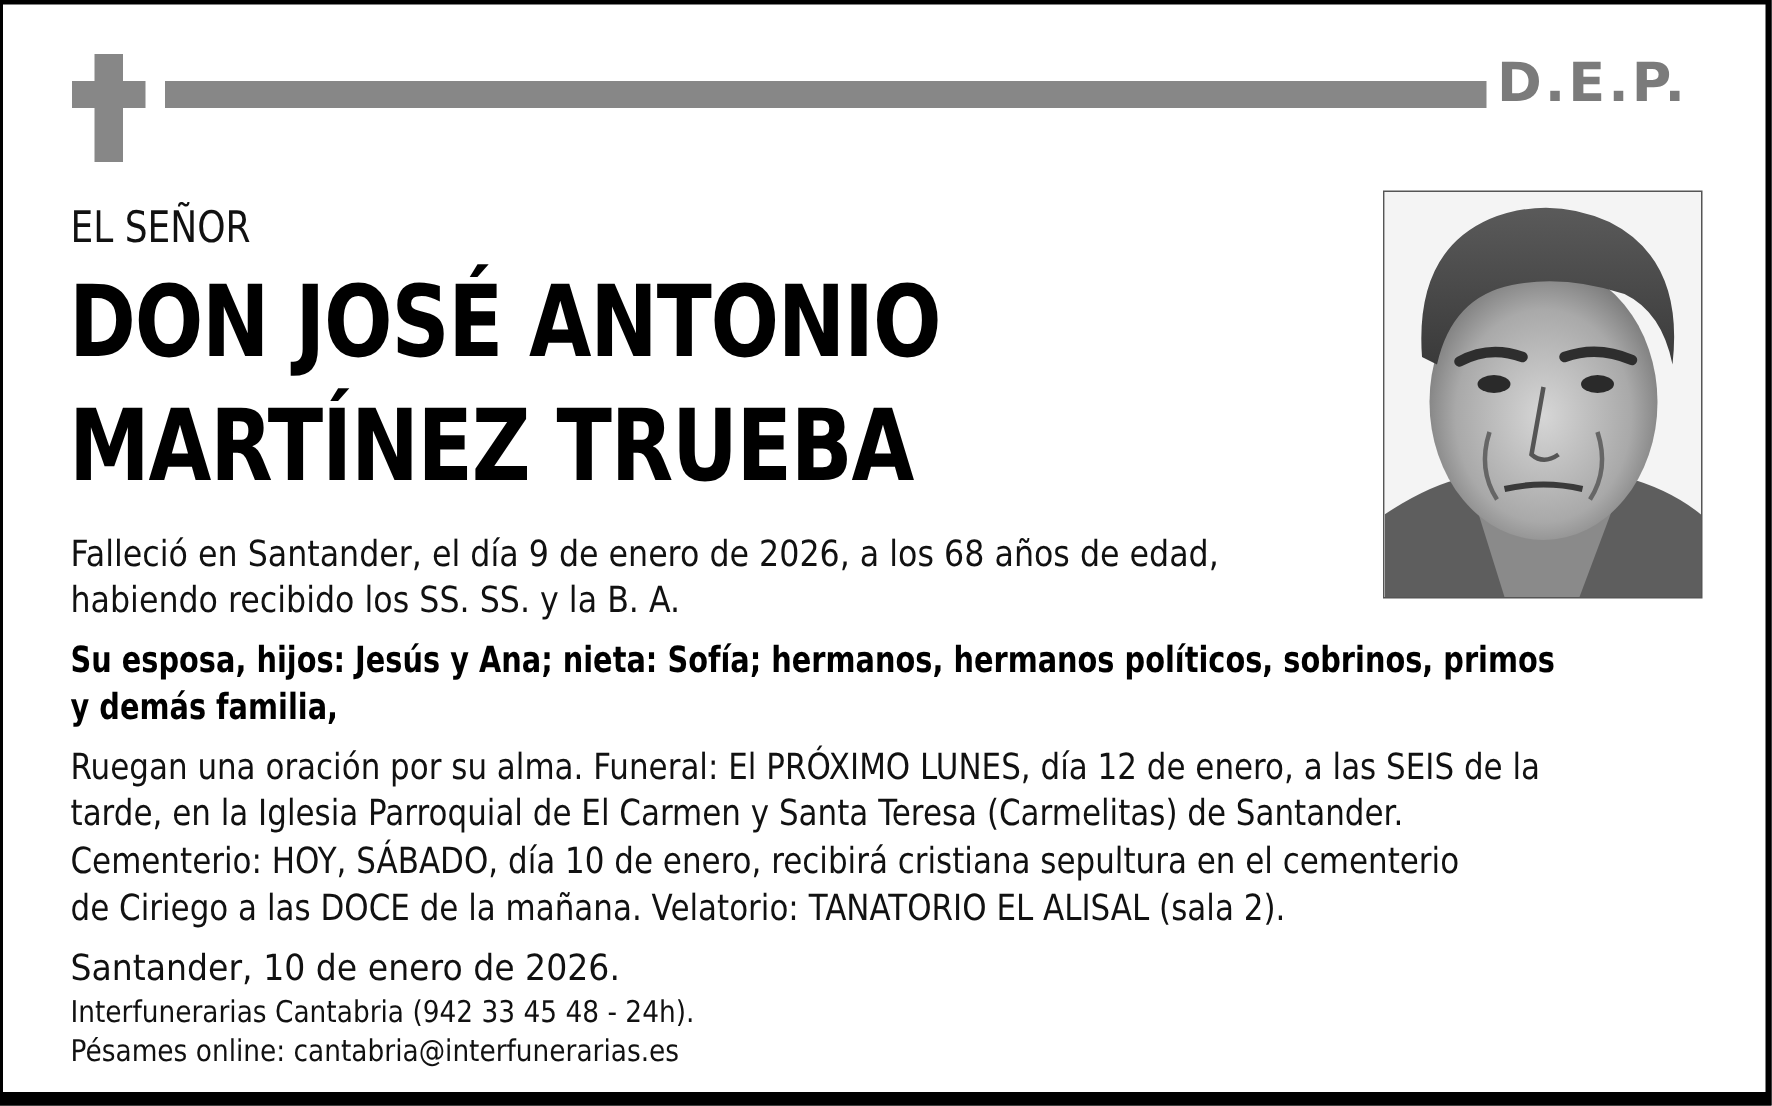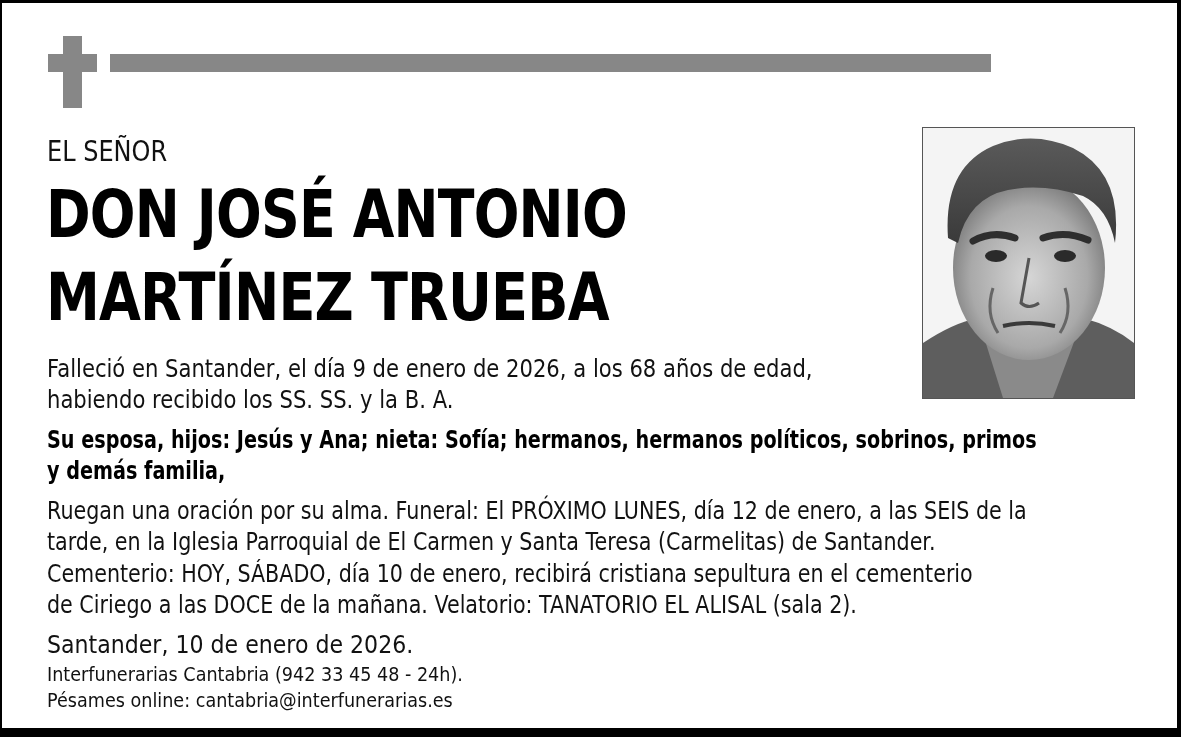--- a/index.html
+++ b/index.html
@@ -97,20 +97,21 @@
     .t-small { font-size: 20px; line-height: 27px; }
   </style>
 </head>
 <body>
 
 <div class="sheet">
 
   <div class="cross-v"></div>
   <div class="cross-h"></div>
   <div class="rule"></div>
+  <div class="dep">D.E.P.</div>
 
   <div class="photo">
     <svg width="211" height="270" viewBox="0 0 211 270">
       <defs>
         <radialGradient id="face" cx="50%" cy="55%" r="55%">
           <stop offset="0%" stop-color="#d6d6d6"></stop>
           <stop offset="70%" stop-color="#a9a9a9"></stop>
           <stop offset="100%" stop-color="#7a7a7a"></stop>
         </radialGradient>
         <linearGradient id="hair" x1="0" y1="0" x2="0" y2="1">

